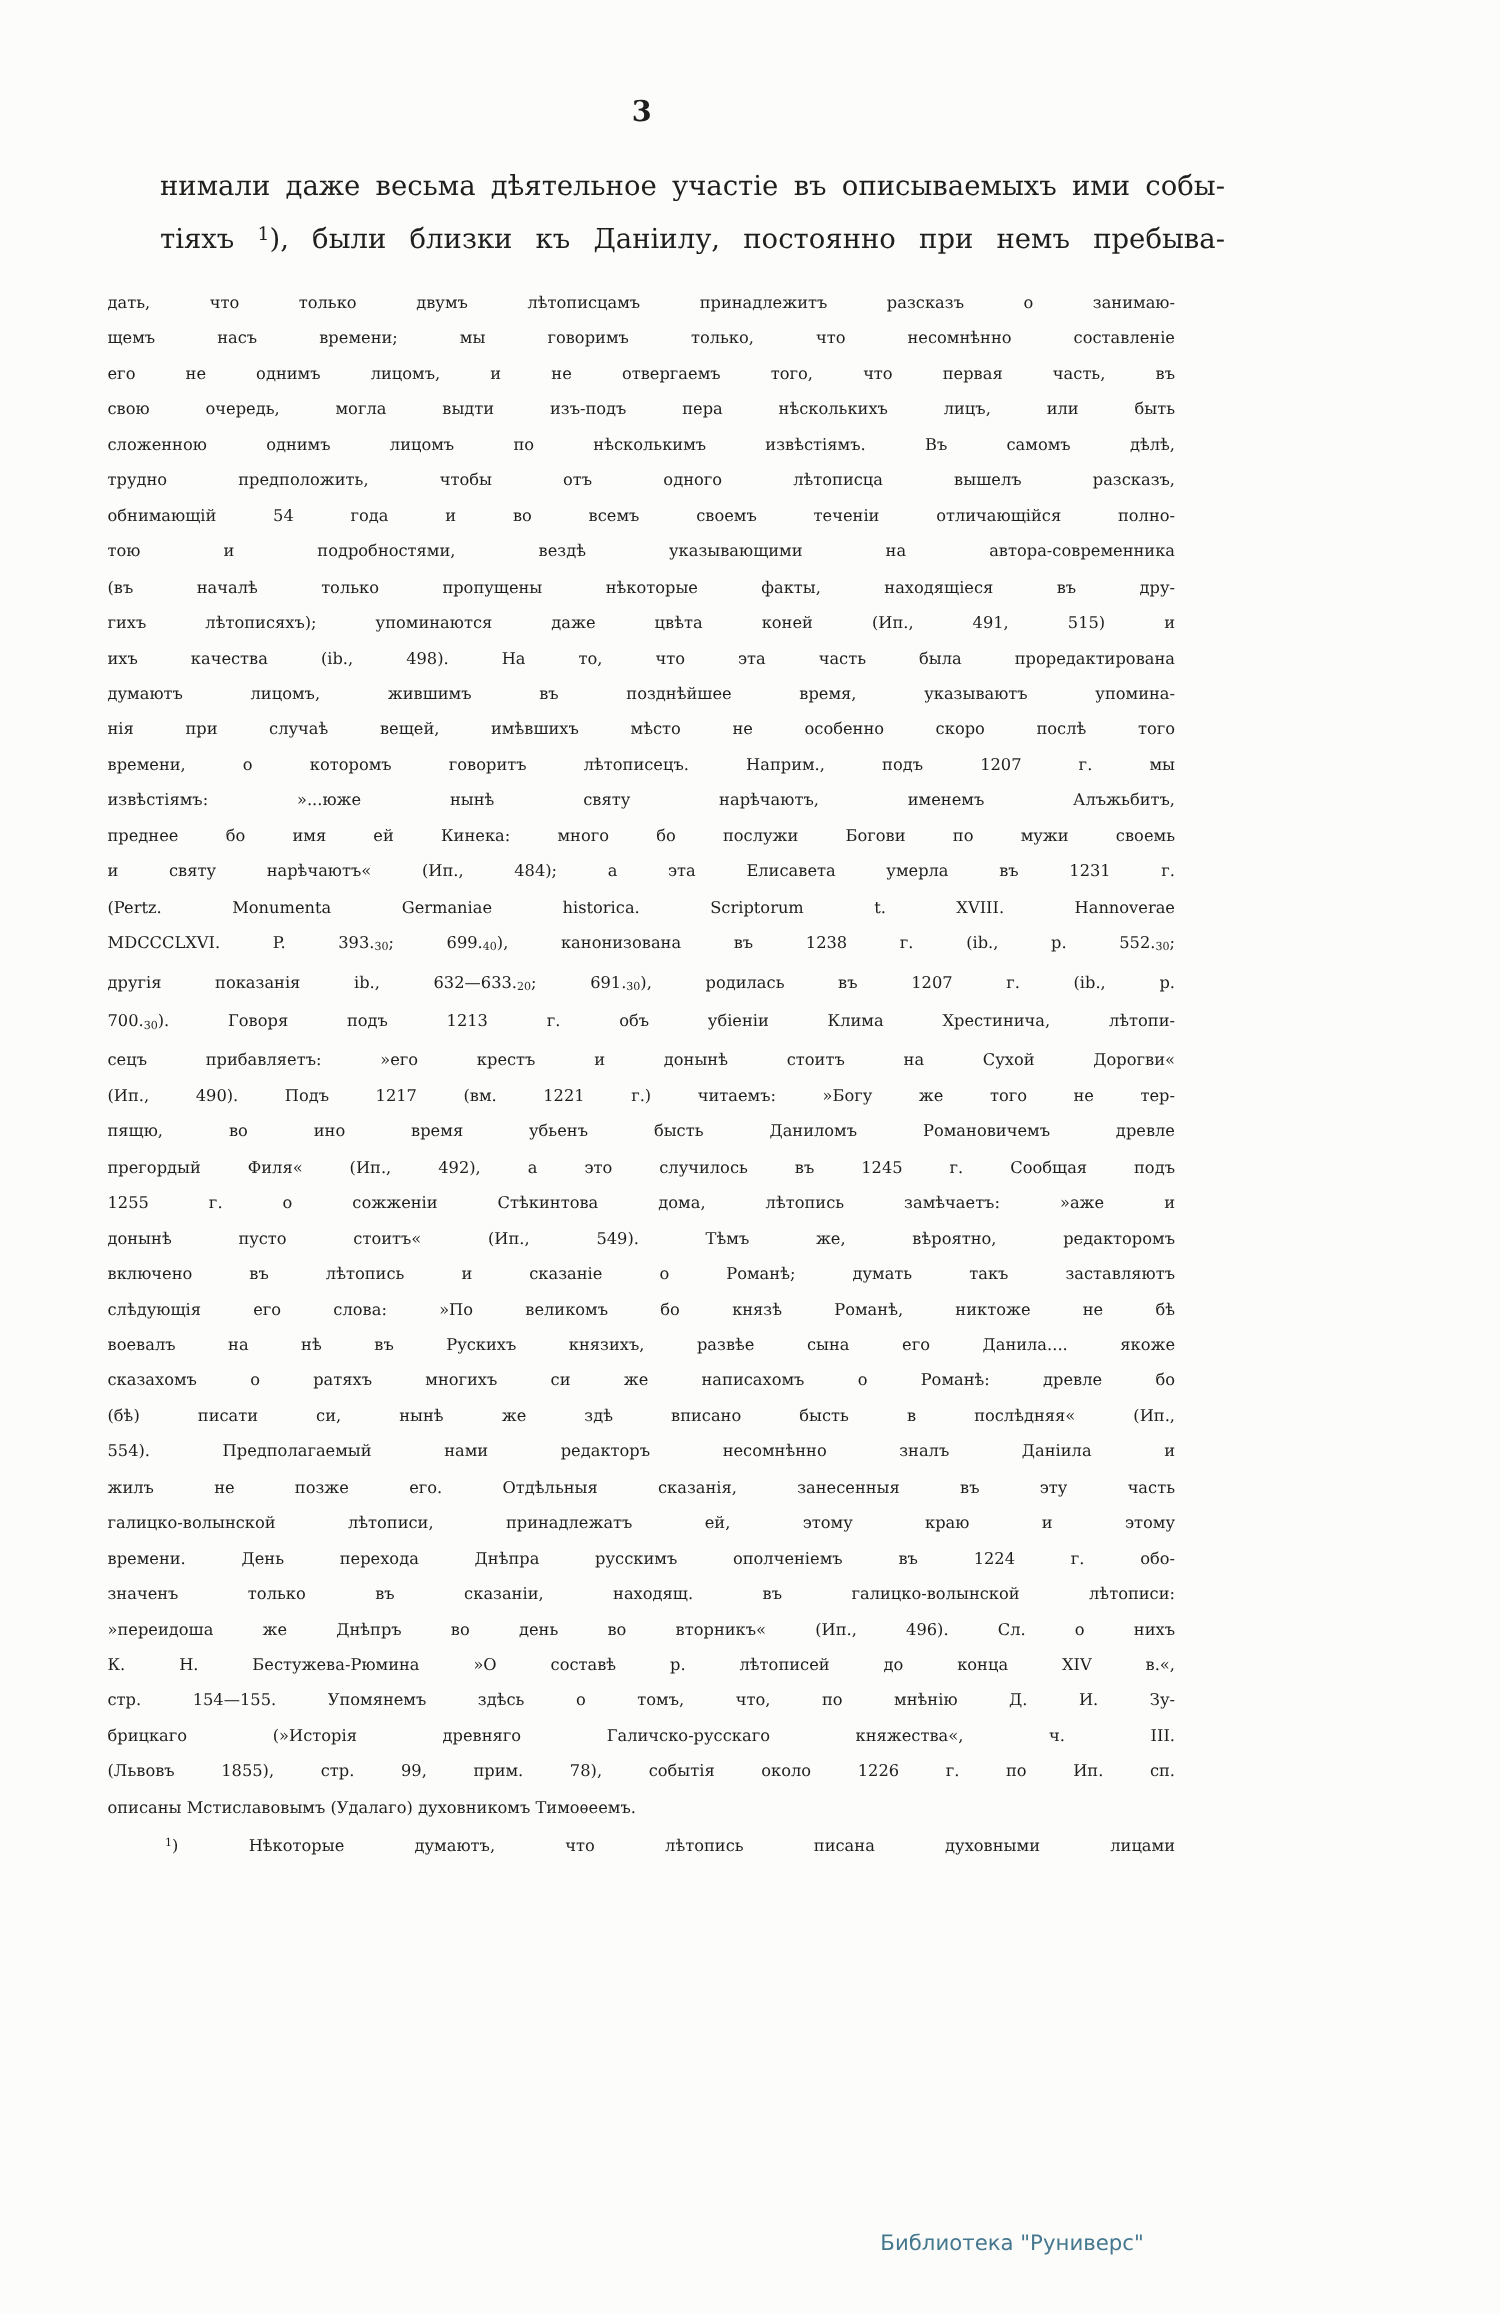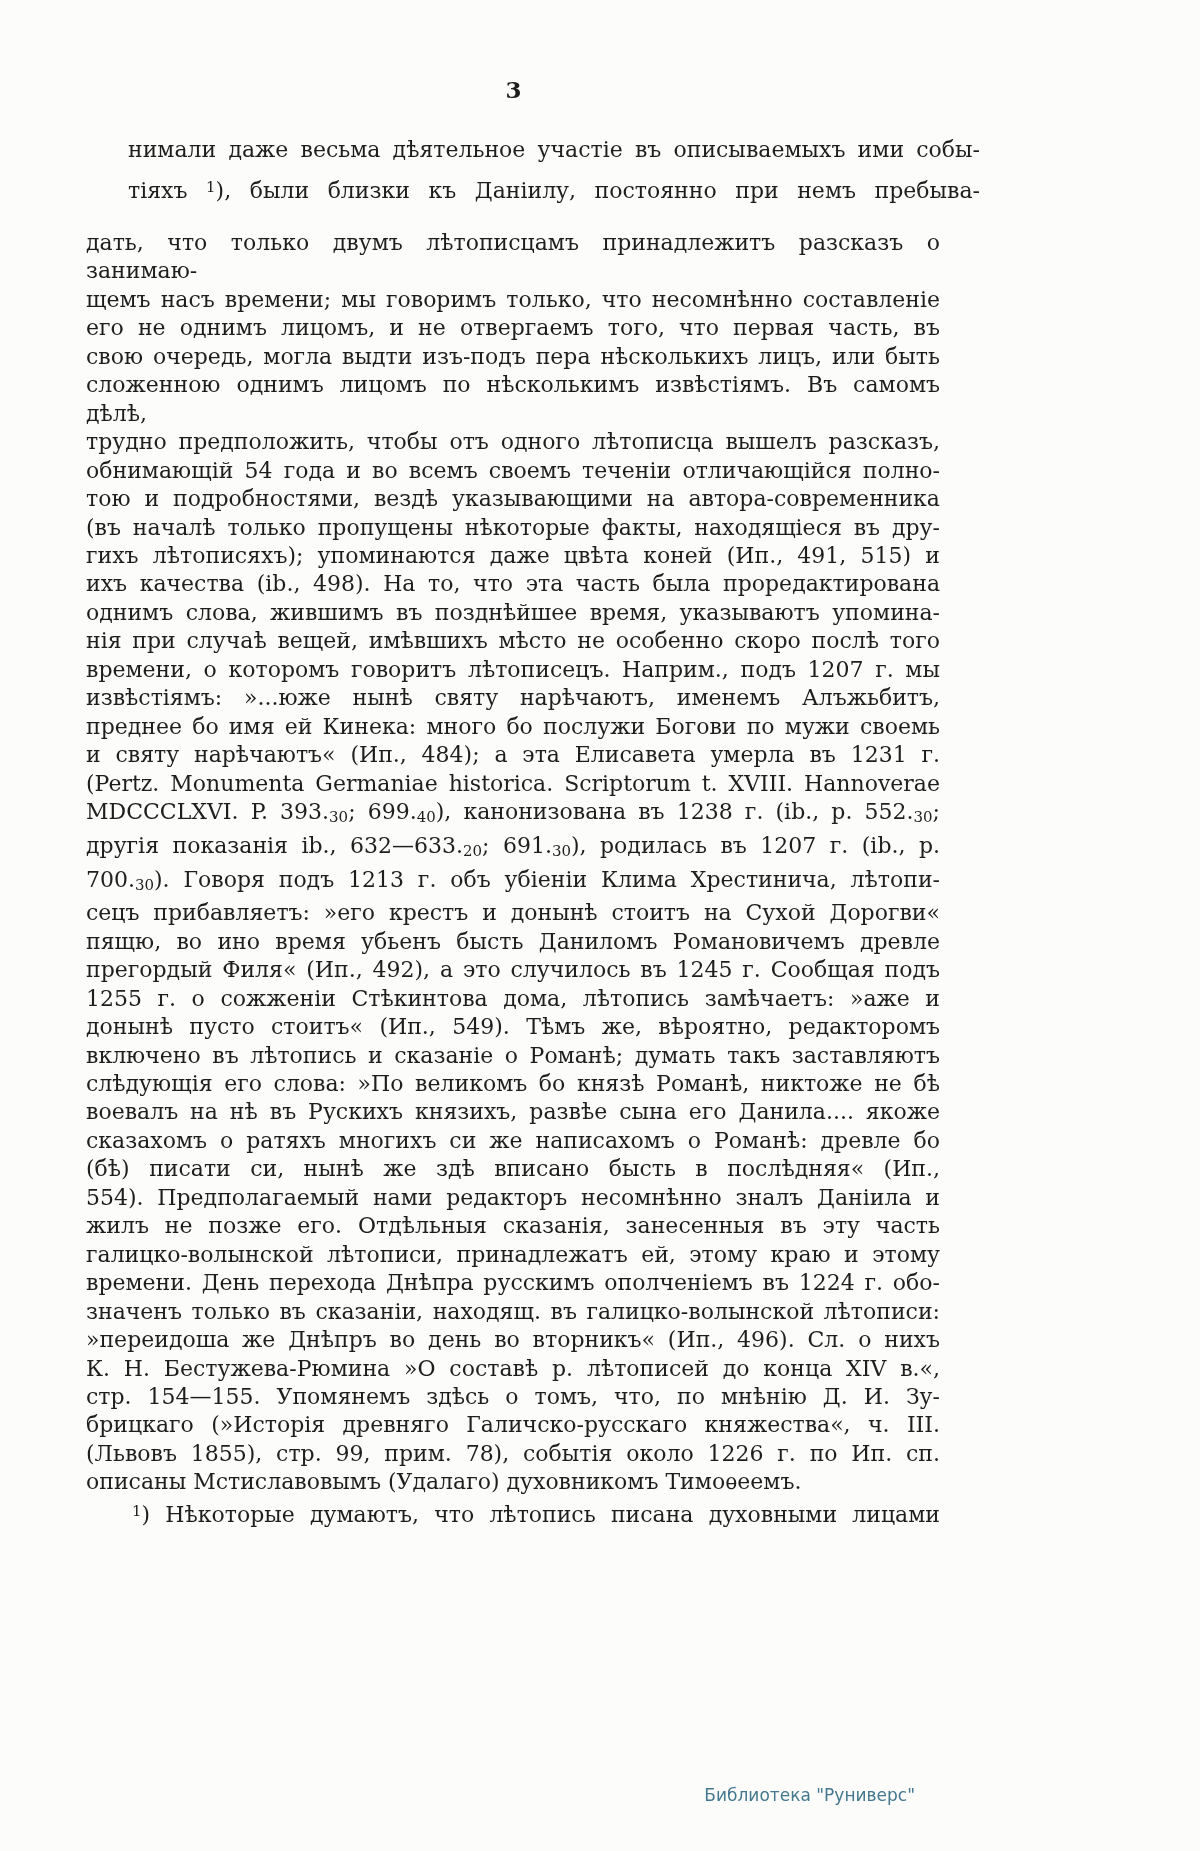--- a/index.html
+++ b/index.html
@@ -34,21 +34,21 @@
     width: 852px;
     font-size: 22px;
     line-height: 37.5px;
     margin-left: 40px;
   }
   .footnote-text {
     position: absolute;
     top: 229px;
     left: 86px;
     width: 854px;
-    font-size: 22px;
+    font-size: 13px;
     line-height: 28.45px;
   }
   .line {
     text-align: justify;
     text-align-last: justify;
     white-space: normal;
   }
   .line-end {
     text-align-last: left;
   }
@@ -83,31 +83,32 @@
       <div class="line"><span>щемъ насъ времени; мы говоримъ только, что несомнѣнно составленіе</span></div>
       <div class="line"><span>его не однимъ лицомъ, и не отвергаемъ того, что первая часть, въ</span></div>
       <div class="line"><span>свою очередь, могла выдти изъ-подъ пера нѣсколькихъ лицъ, или быть</span></div>
       <div class="line"><span>сложенною </span><span class="i">однимъ лицомъ по нѣсколькимъ</span><span> извѣстіямъ. Въ самомъ дѣлѣ,</span></div>
       <div class="line"><span>трудно предположить, чтобы отъ одного лѣтописца вышелъ разсказъ,</span></div>
       <div class="line"><span>обнимающій 54 года и во всемъ своемъ теченіи отличающійся полно-</span></div>
       <div class="line"><span>тою и подробностями, вездѣ указывающими на автора-современника</span></div>
       <div class="line"><span>(въ началѣ только пропущены нѣкоторые факты, находящіеся въ дру-</span></div>
       <div class="line"><span>гихъ лѣтописяхъ); упоминаются даже цвѣта коней (Ип., 491, 515) и</span></div>
       <div class="line"><span>ихъ качества (ib., 498). На то, что эта часть была проредактирована</span></div>
-      <div class="line"><span class="i">однимъ слова</span><span>, жившимъ въ позднѣйшее время, указываютъ упомина-</span></div>
+      <div class="line"><span class="i">думаютъ лицомъ</span><span>, жившимъ въ позднѣйшее время, указываютъ упомина-</span></div>
       <div class="line"><span>нія при случаѣ вещей, имѣвшихъ мѣсто не особенно скоро послѣ того</span></div>
       <div class="line"><span>времени, о которомъ говоритъ лѣтописецъ. Наприм., подъ 1207 г. мы</span></div>
       <div class="line"><span>извѣстіямъ: »...юже </span><span class="i">нынѣ</span><span> святу нарѣчаютъ, именемъ Алъжьбитъ,</span></div>
       <div class="line"><span>преднее бо имя ей Кинека: много бо послужи Богови по мужи своемь</span></div>
       <div class="line"><span>и </span><span class="i">святу нарѣчаютъ«</span><span> (Ип., 484); а эта Елисавета умерла въ 1231 г.</span></div>
       <div class="line"><span>(Pertz. Monumenta Germaniae historica. Scriptorum t. XVIII. Hannoverae</span></div>
       <div class="line"><span>MDCCCLXVI. P. 393.</span><span class="sub">30</span><span>; 699.</span><span class="sub">40</span><span>), канонизована въ 1238 г. (ib., p. 552.</span><span class="sub">30</span><span>;</span></div>
       <div class="line"><span>другія показанія ib., 632—633.</span><span class="sub">20</span><span>; 691.</span><span class="sub">30</span><span>), родилась въ 1207 г. (ib., р.</span></div>
       <div class="line"><span>700.</span><span class="sub">30</span><span>). Говоря подъ 1213 г. объ убіеніи Клима Хрестинича, лѣтопи-</span></div>
       <div class="line"><span>сецъ прибавляетъ: »его крестъ и </span><span class="i">донынѣ</span><span> стоитъ на Сухой Дорогви«</span></div>
+      <div class="line"><span>(Ип., 490). Подъ 1217 (вм. 1221 г.) читаемъ: »Богу же того не тер-</span></div>
       <div class="line"><span>пящю, во ино время убьенъ бысть Даниломъ Романовичемъ древле</span></div>
       <div class="line"><span>прегордый Филя« (Ип., 492), а это случилось въ 1245 г. Сообщая подъ</span></div>
       <div class="line"><span>1255 г. о сожженіи Стѣкинтова дома, лѣтопись замѣчаетъ: »аже и</span></div>
       <div class="line"><span>донынѣ пусто стоитъ« (Ип., 549). Тѣмъ же, вѣроятно, редакторомъ</span></div>
       <div class="line"><span>включено въ лѣтопись и сказаніе о Романѣ; думать такъ заставляютъ</span></div>
       <div class="line"><span>слѣдующія его слова: »По великомъ бо князѣ Романѣ, никтоже не бѣ</span></div>
       <div class="line"><span>воевалъ на нѣ въ Рускихъ князихъ, развѣе сына его Данила.... якоже</span></div>
       <div class="line"><span>сказахомъ о ратяхъ многихъ си же написахомъ о Романѣ: </span><span class="i">древле бо</span></div>
       <div class="line"><span class="i">(бѣ) писати си, нынѣ же здѣ вписано бысть в послѣдняя«</span><span> (Ип.,</span></div>
       <div class="line"><span>554). Предполагаемый нами редакторъ несомнѣнно зналъ Даніила и</span></div>

